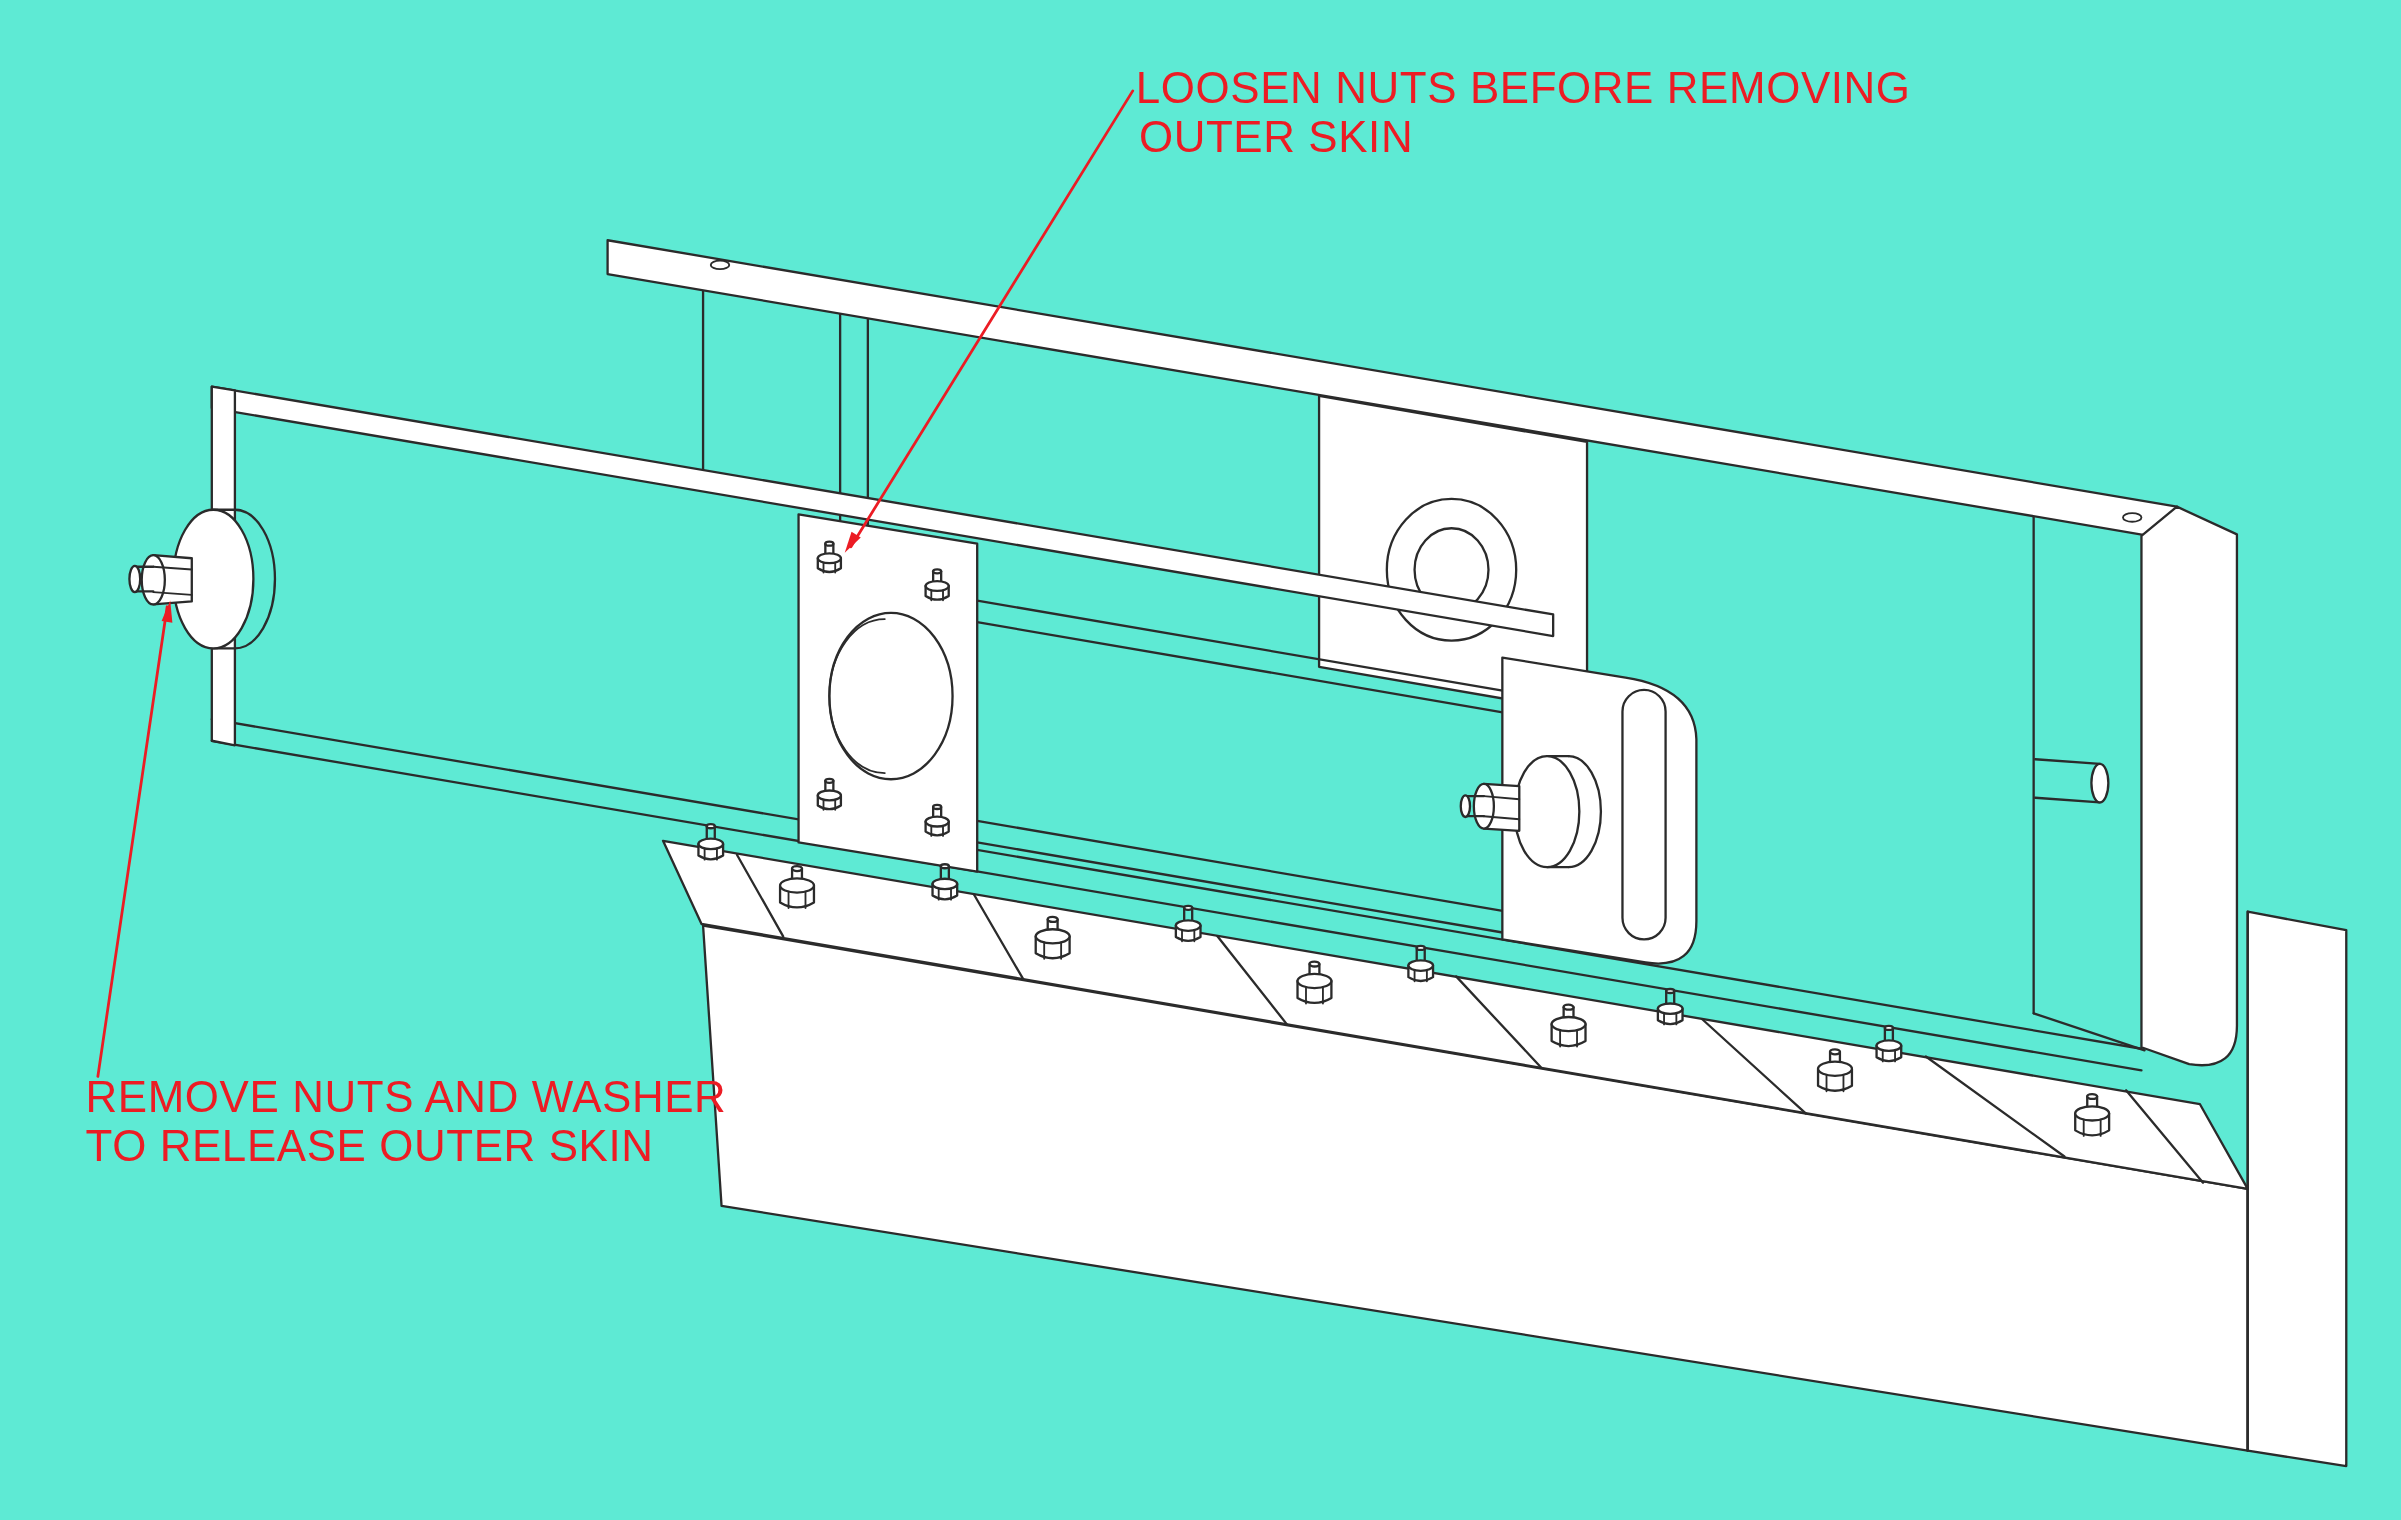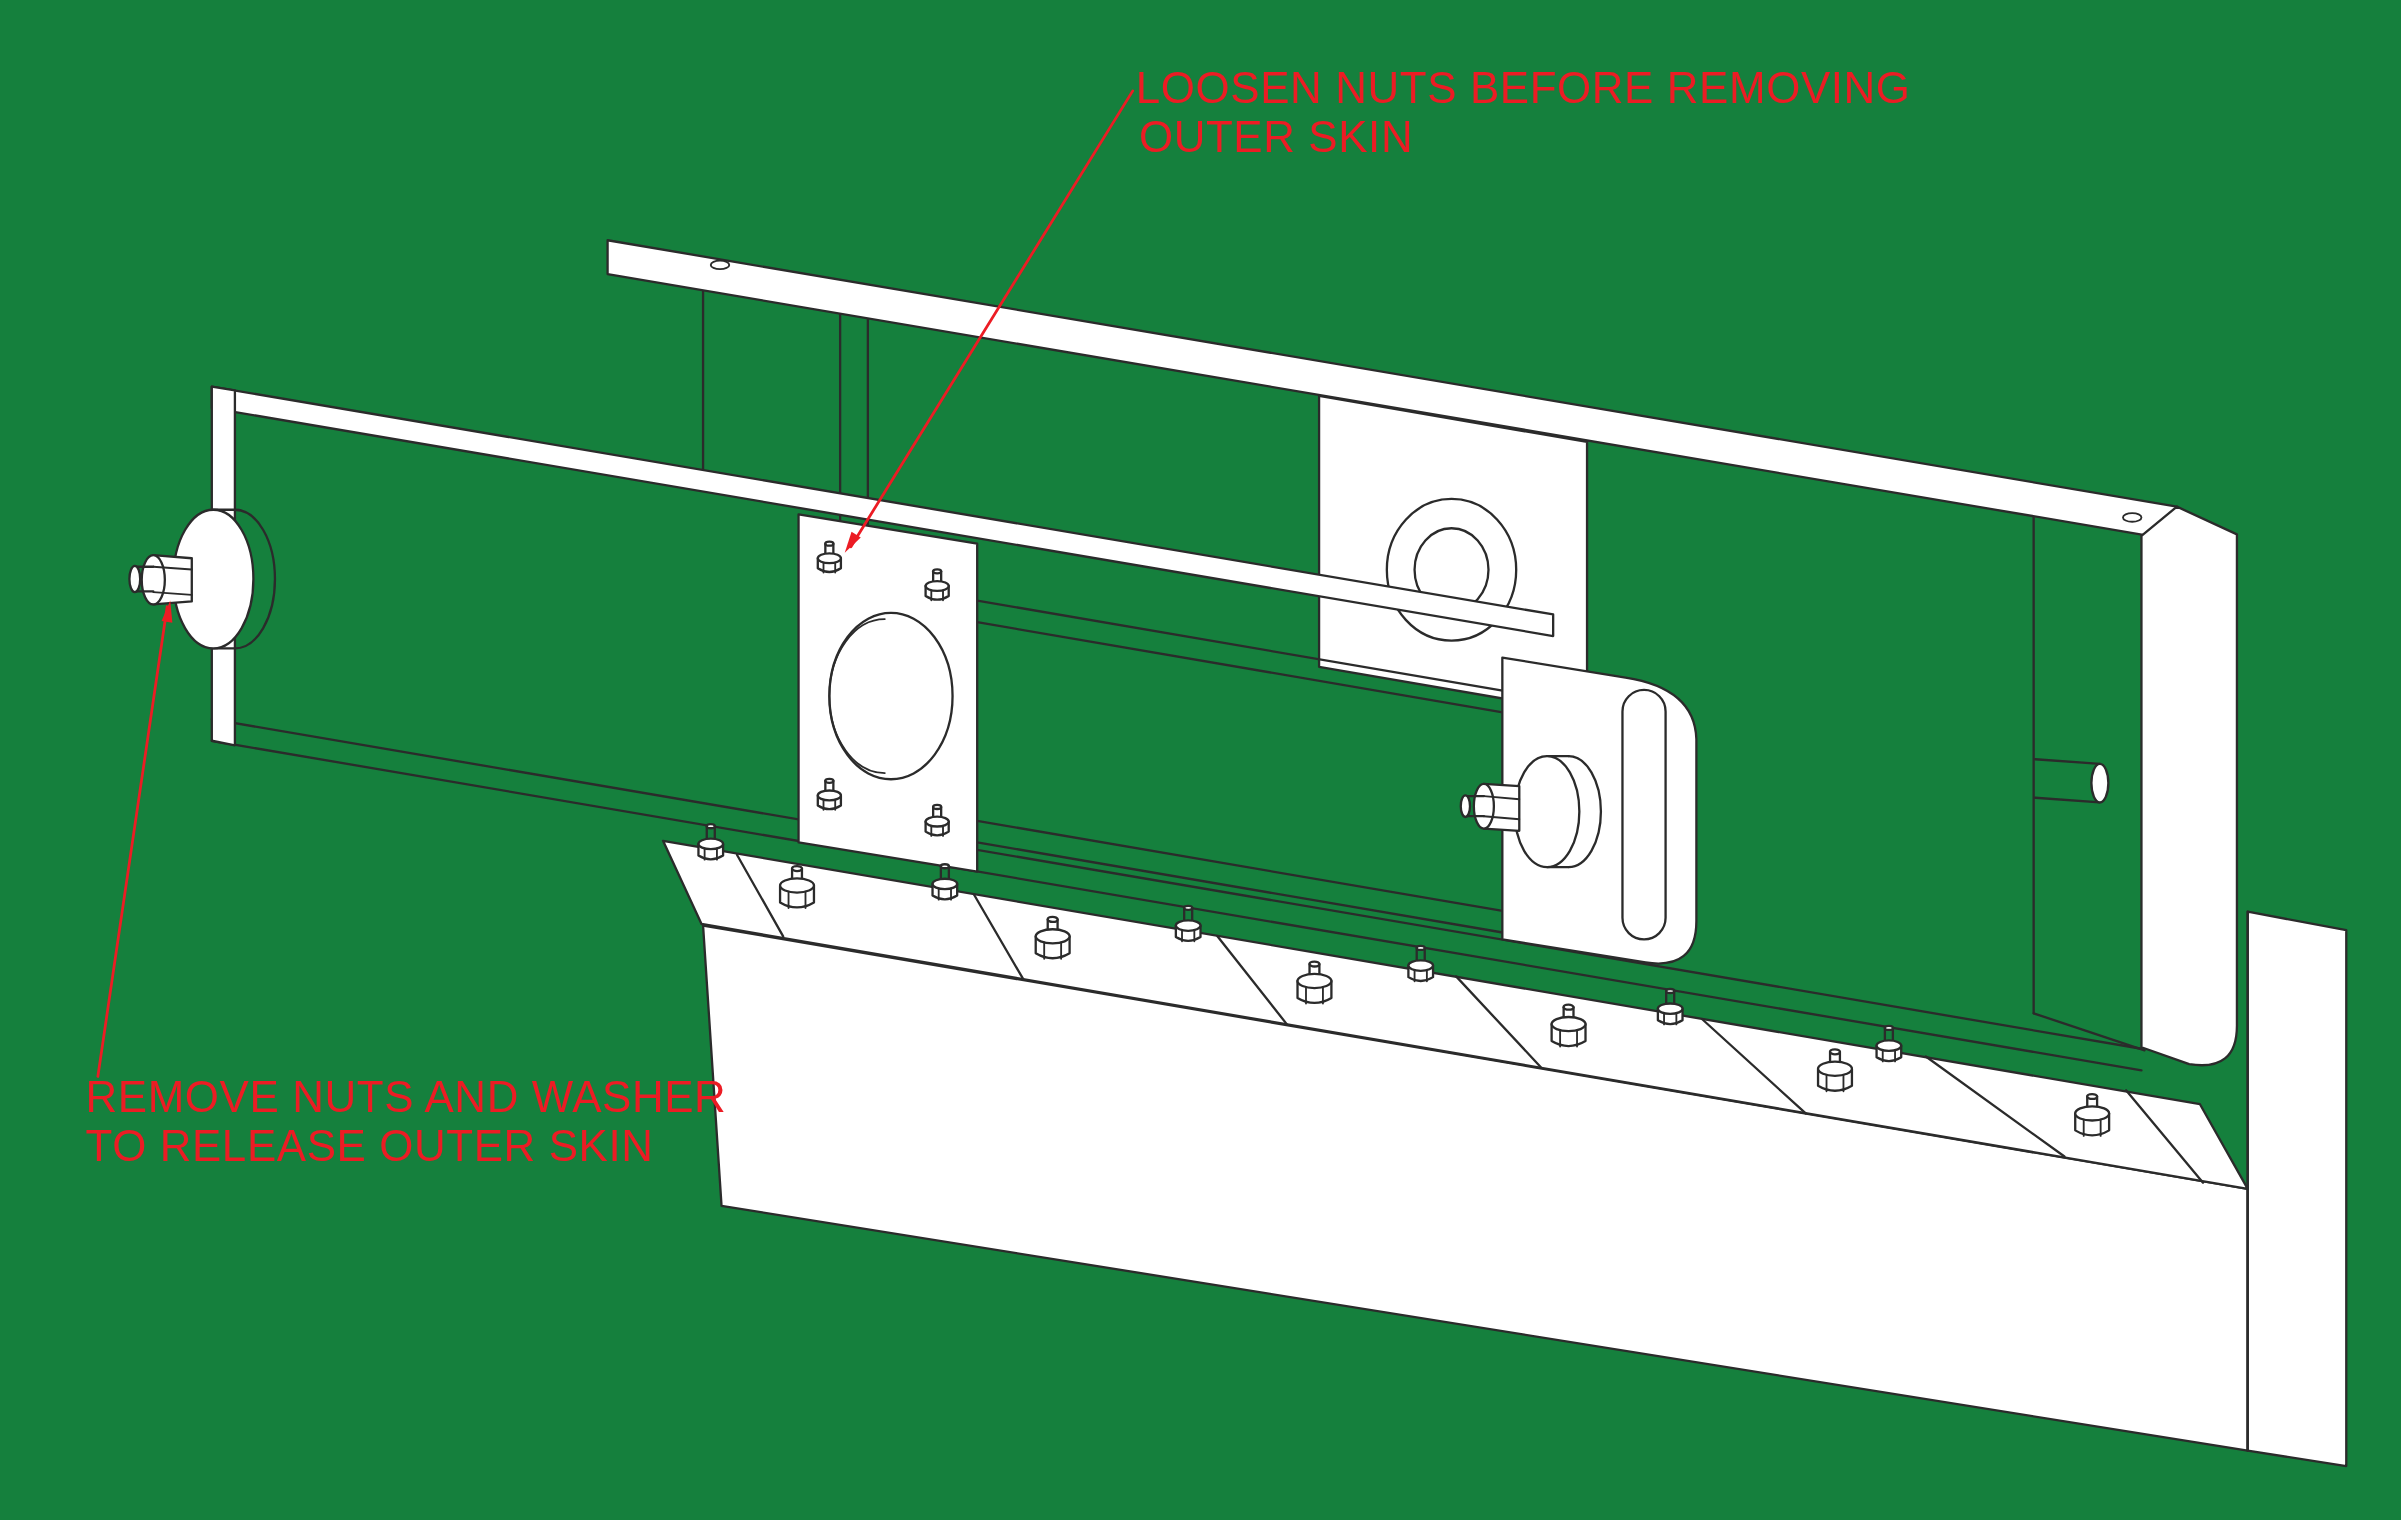--- a/index.html
+++ b/index.html
@@ -1,16 +1,16 @@
 <!DOCTYPE html>
 <html style="font-size:14.4px"><head>
 <meta charset="utf-8">
 <style>
   html,body{margin:0;padding:0;background:#ffffff;}
-  .page{position:relative;width:2401px;height:1520px;background:#15803d;overflow:hidden;}
+  .page{position:relative;width:2401px;height:1520px;background:#5eead4;overflow:hidden;}
   svg{position:absolute;inset:0;display:block;}
   .ln{stroke:#2b2b2b;stroke-width:1.5;fill:none;stroke-linecap:round;stroke-linejoin:round;}
   .fw{stroke:#2b2b2b;stroke-width:1.5;fill:#ffffff;stroke-linejoin:round;}
   .thin{stroke-width:1.2;}
   .callout{font-family:"Liberation Sans", sans-serif;font-size:28.5px;letter-spacing:0.4px;fill:#ec1c24;}
   .leader{fill:none;stroke-width:1.8;stroke-linecap:round;}
   .arrowhead{stroke:none;}
 </style>
 </head>
 <body>

